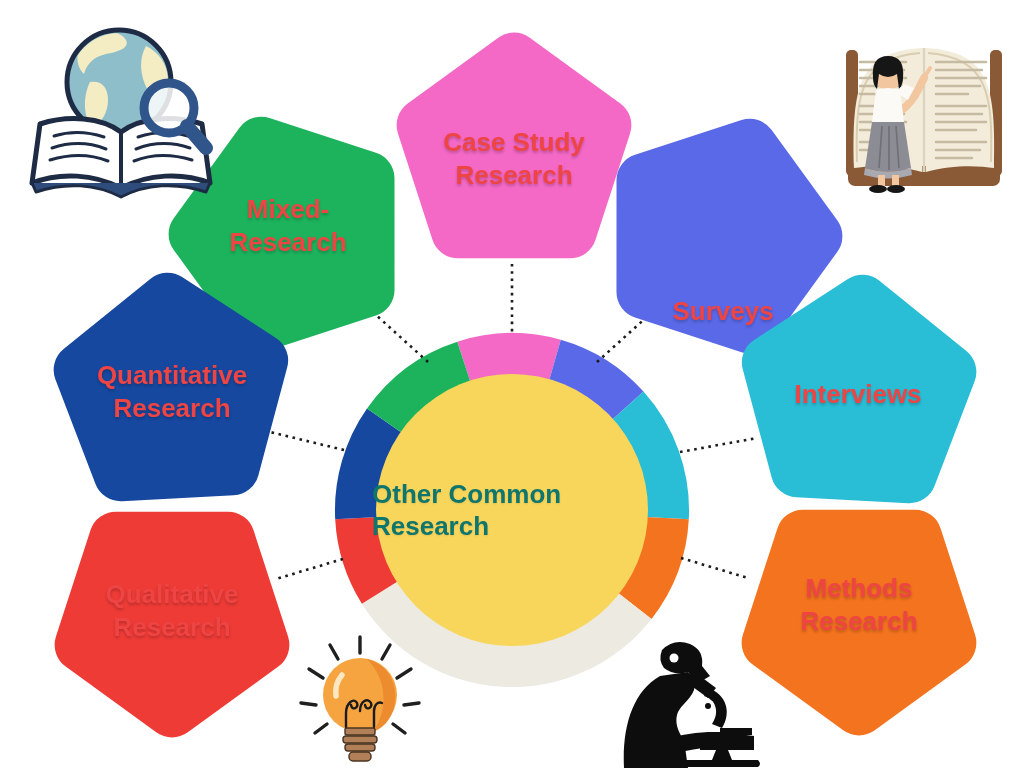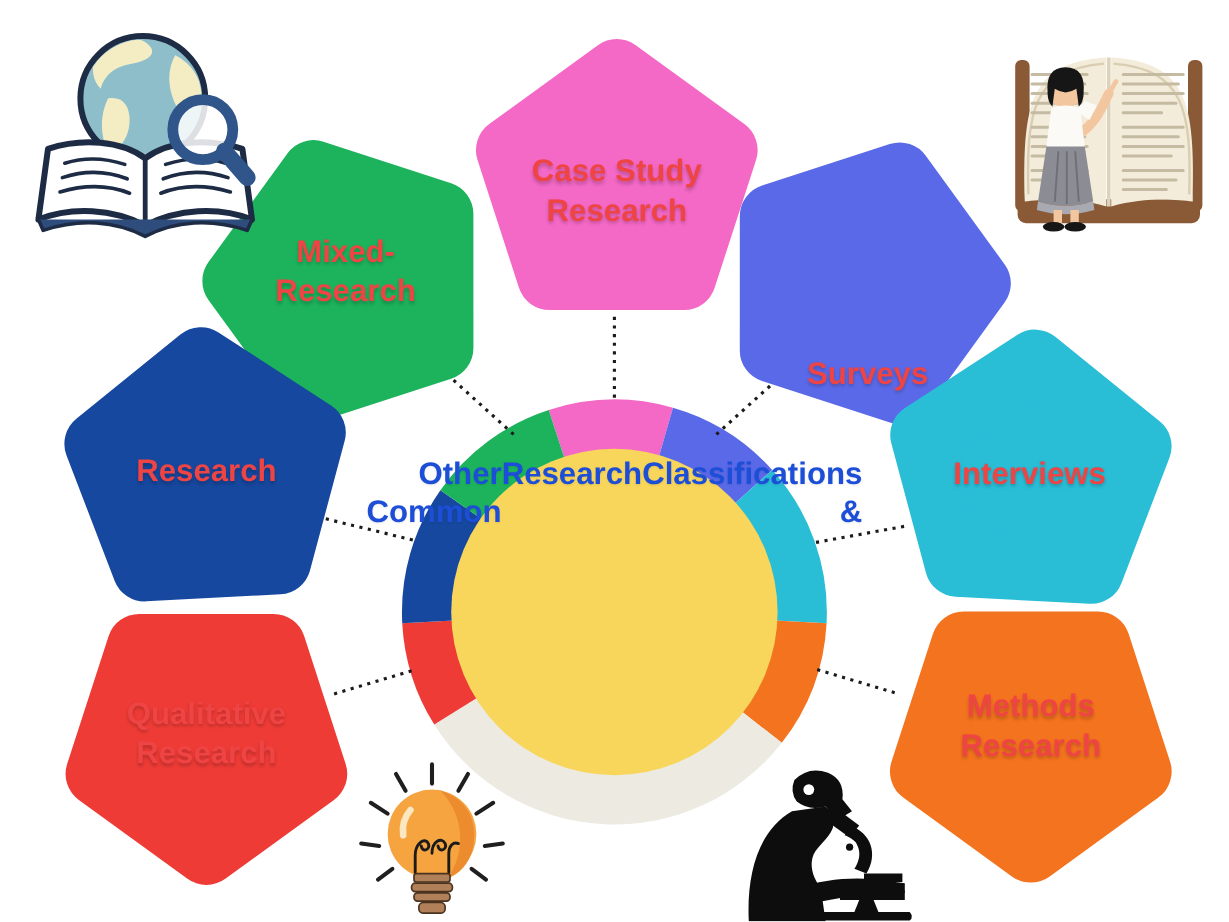--- a/index.html
+++ b/index.html
@@ -8,22 +8,22 @@
   .layer{position:absolute;left:0;top:0;width:1024px;height:768px;}
   .pent{position:absolute;width:244px;height:236px;}
   .pent svg{position:absolute;left:0;top:0;width:100%;height:100%;overflow:visible;}
   .pent polygon{stroke-width:44;stroke-linejoin:round;}
   .plabel{position:absolute;left:0;top:0;right:0;bottom:0;display:flex;flex-direction:column;
           align-items:center;justify-content:center;color:#ef4444;font-weight:bold;
           font-size:26px;line-height:33px;text-align:center;
           text-shadow:0 2px 3px rgba(0,0,0,0.22);}
   .plabel span{display:block;}
   .center-label{position:absolute;left:372px;top:378px;width:280px;height:264px;display:flex;
-          justify-content:center;text-align:right;font-weight:bold;
-          font-size:26px;line-height:32px;color:#1d4ed8;text-shadow:0 1px 2px rgba(0,0,0,0.10);}
+          flex-direction:column;justify-content:center;text-align:left;font-weight:bold;
+          font-size:26px;line-height:32px;color:#0f766e;text-shadow:0 1px 2px rgba(0,0,0,0.10);}
   .center-label span{display:block;}
   .deco{position:absolute;}
   .connector{stroke:#1b1b1b;stroke-width:2.6;stroke-dasharray:2.6 4.6;fill:none;}
 </style>
 </head>
 <body>
 
 <div class="stage">
 
   <svg class="layer" viewBox="0 0 1024 768">
@@ -44,21 +44,20 @@
     <line class="connector" x1="597" y1="362" x2="659" y2="306"></line>
     <line class="connector" x1="344" y1="450" x2="270" y2="432"></line>
     <line class="connector" x1="680" y1="452" x2="757" y2="438"></line>
     <line class="connector" x1="343" y1="559" x2="276" y2="579"></line>
     <line class="connector" x1="681" y1="558" x2="748" y2="578"></line>
   </svg>
 
   <div class="center-label">
     <span>Other Common</span>
     <span>Research</span>
-    <span>Classifications &amp;</span>
   </div>
 
   <div class="pent" style="left:392px;top:28px;">
     <svg viewBox="0 0 200 188">
         <polygon points="100,23 174.2,76.9 145.9,164.1 54.1,164.1 25.8,76.9" fill="#F468C6" stroke="#F468C6"></polygon>
       </svg>
     <div class="plabel" style="padding-top:26px;">
       <span>Case Study</span>
       <span>Research</span>
     </div>
@@ -81,20 +80,21 @@
     <div class="plabel" style="padding-bottom:18px;justify-content:flex-end;">
       <span>Surveys</span>
     </div>
   </div>
 
   <div class="pent" style="left:50px;top:268px;">
     <svg viewBox="0 0 200 188" style="transform:rotate(-3deg);">
         <polygon points="100,23 174.2,76.9 145.9,164.1 54.1,164.1 25.8,76.9" fill="#16489F" stroke="#16489F"></polygon>
       </svg>
     <div class="plabel" style="padding-top:12px;">
+      <span>Quantitative</span>
       <span>Research</span>
     </div>
   </div>
 
   <div class="pent" style="left:736px;top:270px;">
     <svg viewBox="0 0 200 188" style="transform:rotate(3deg);">
         <polygon points="100,23 174.2,76.9 145.9,164.1 54.1,164.1 25.8,76.9" fill="#29BDD6" stroke="#29BDD6"></polygon>
       </svg>
     <div class="plabel" style="padding-top:12px;">
       <span>Interviews</span>

